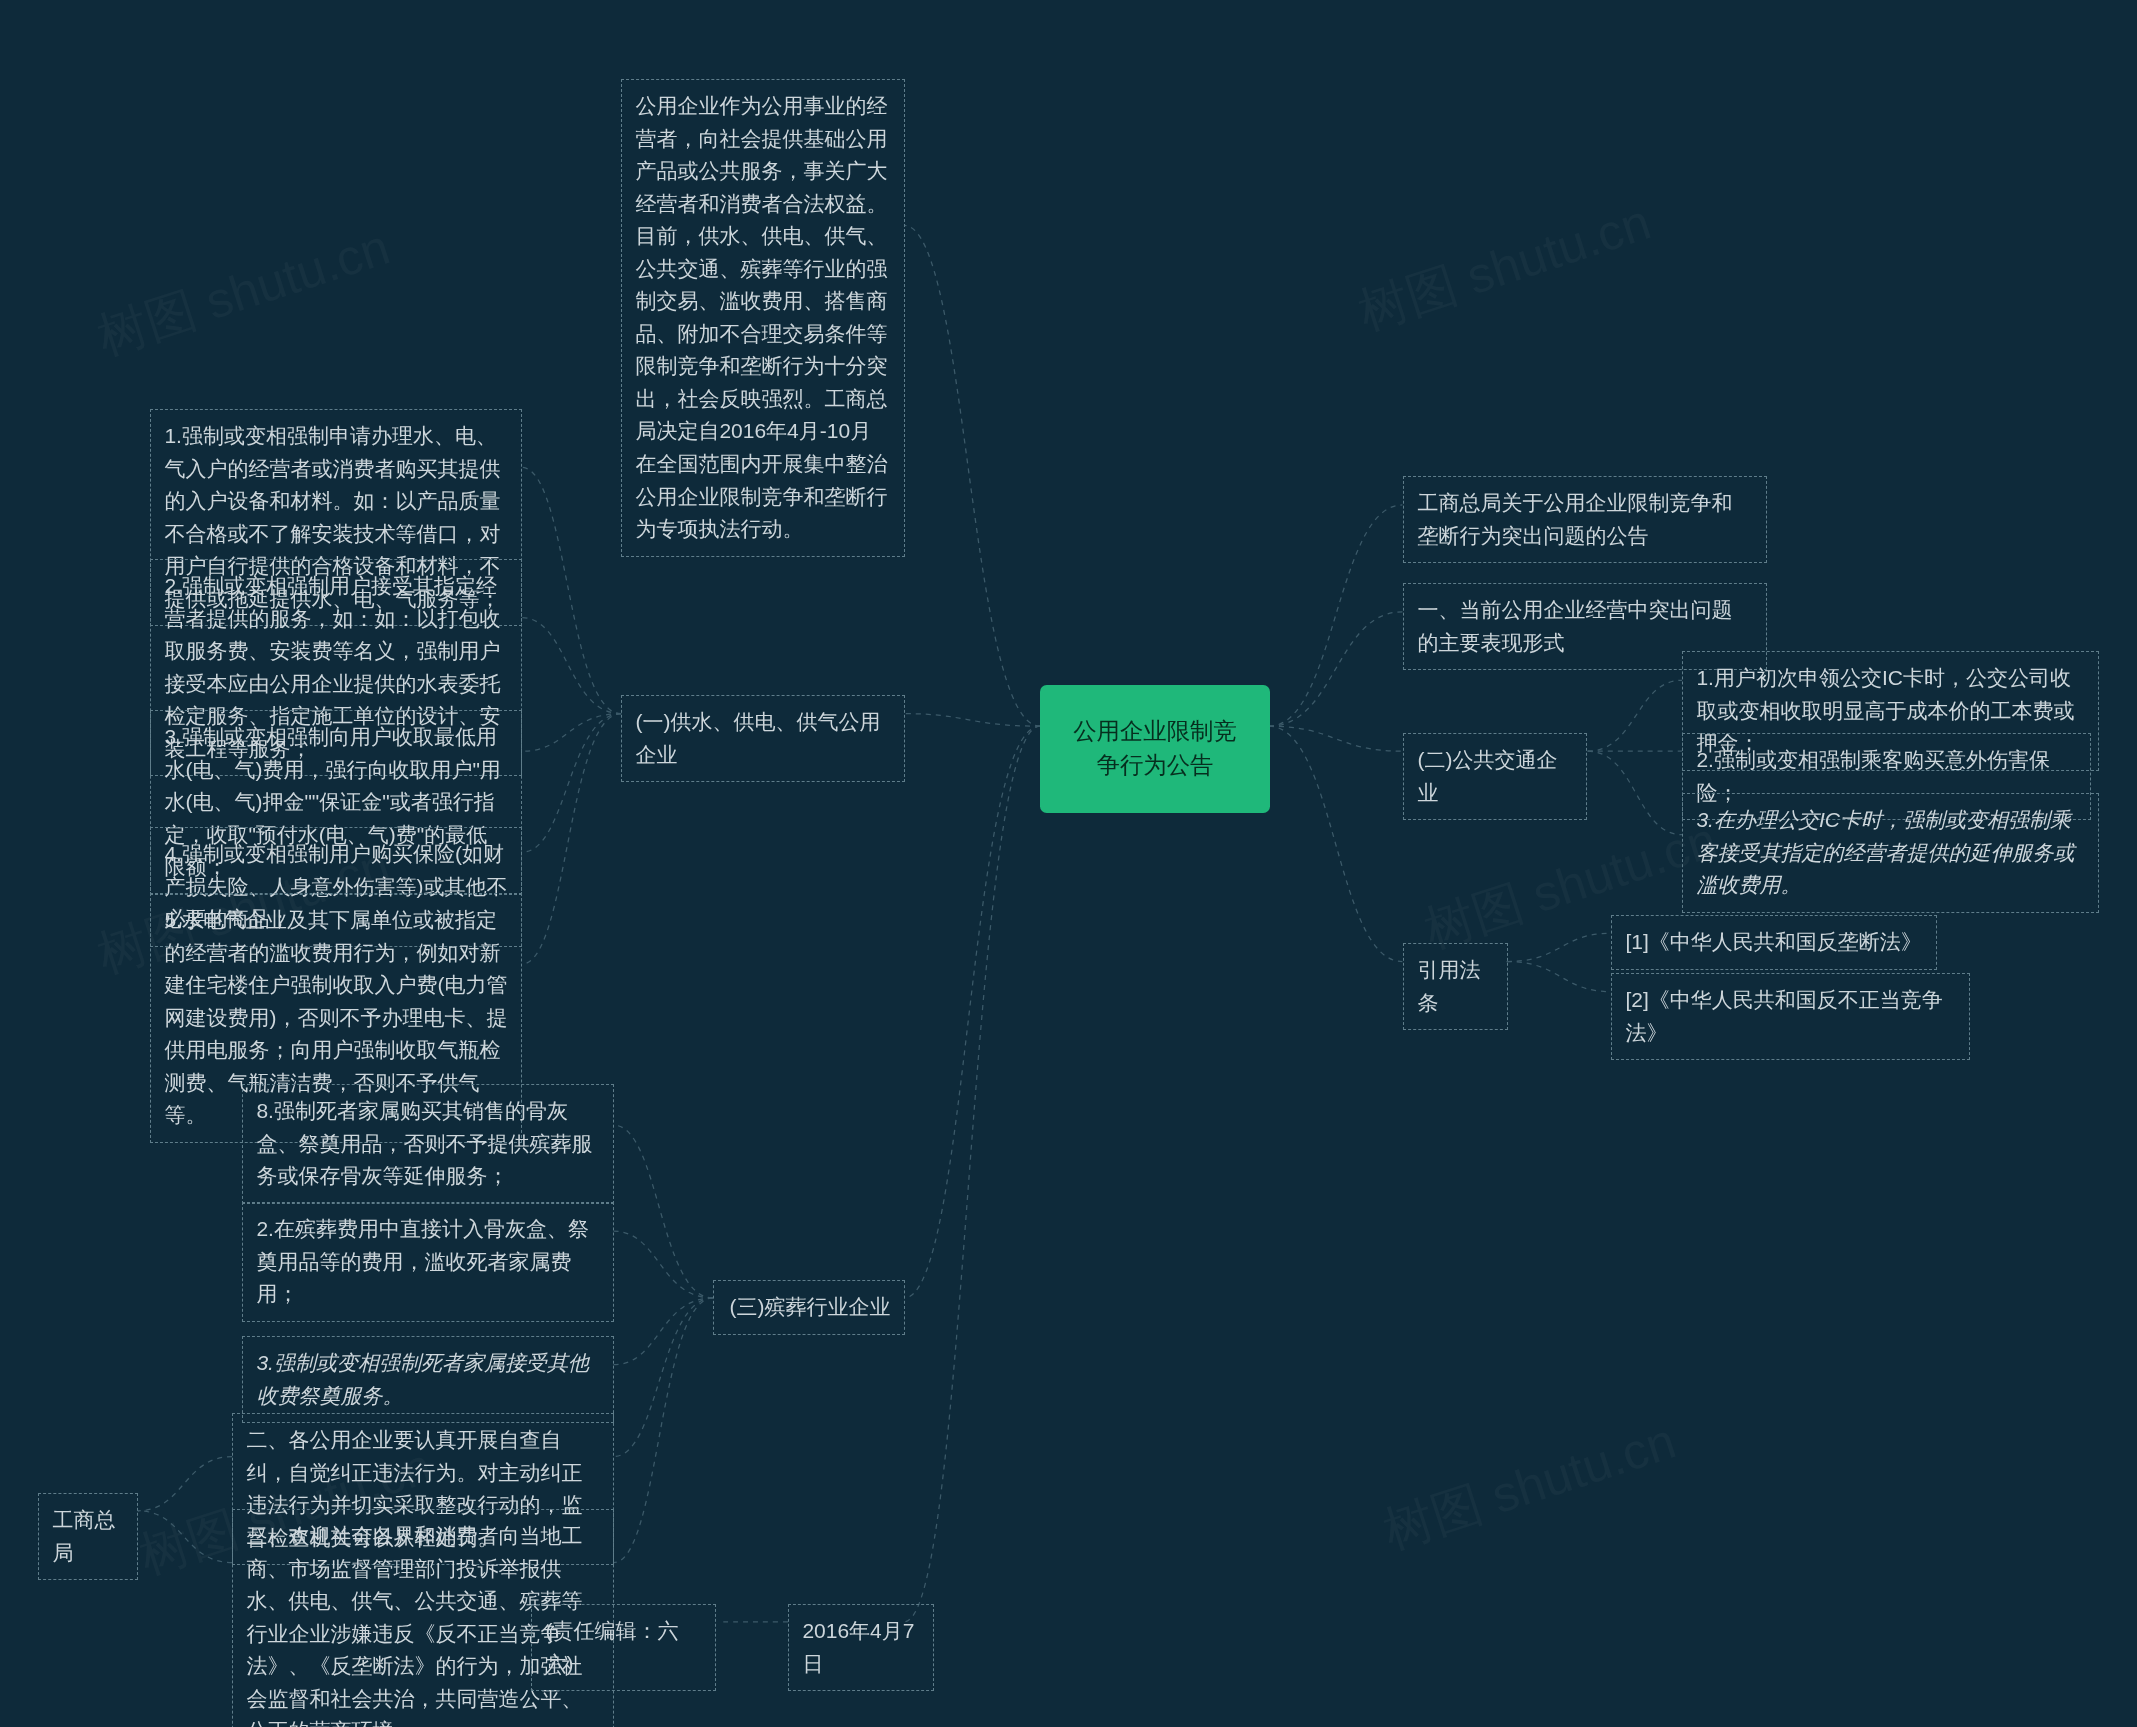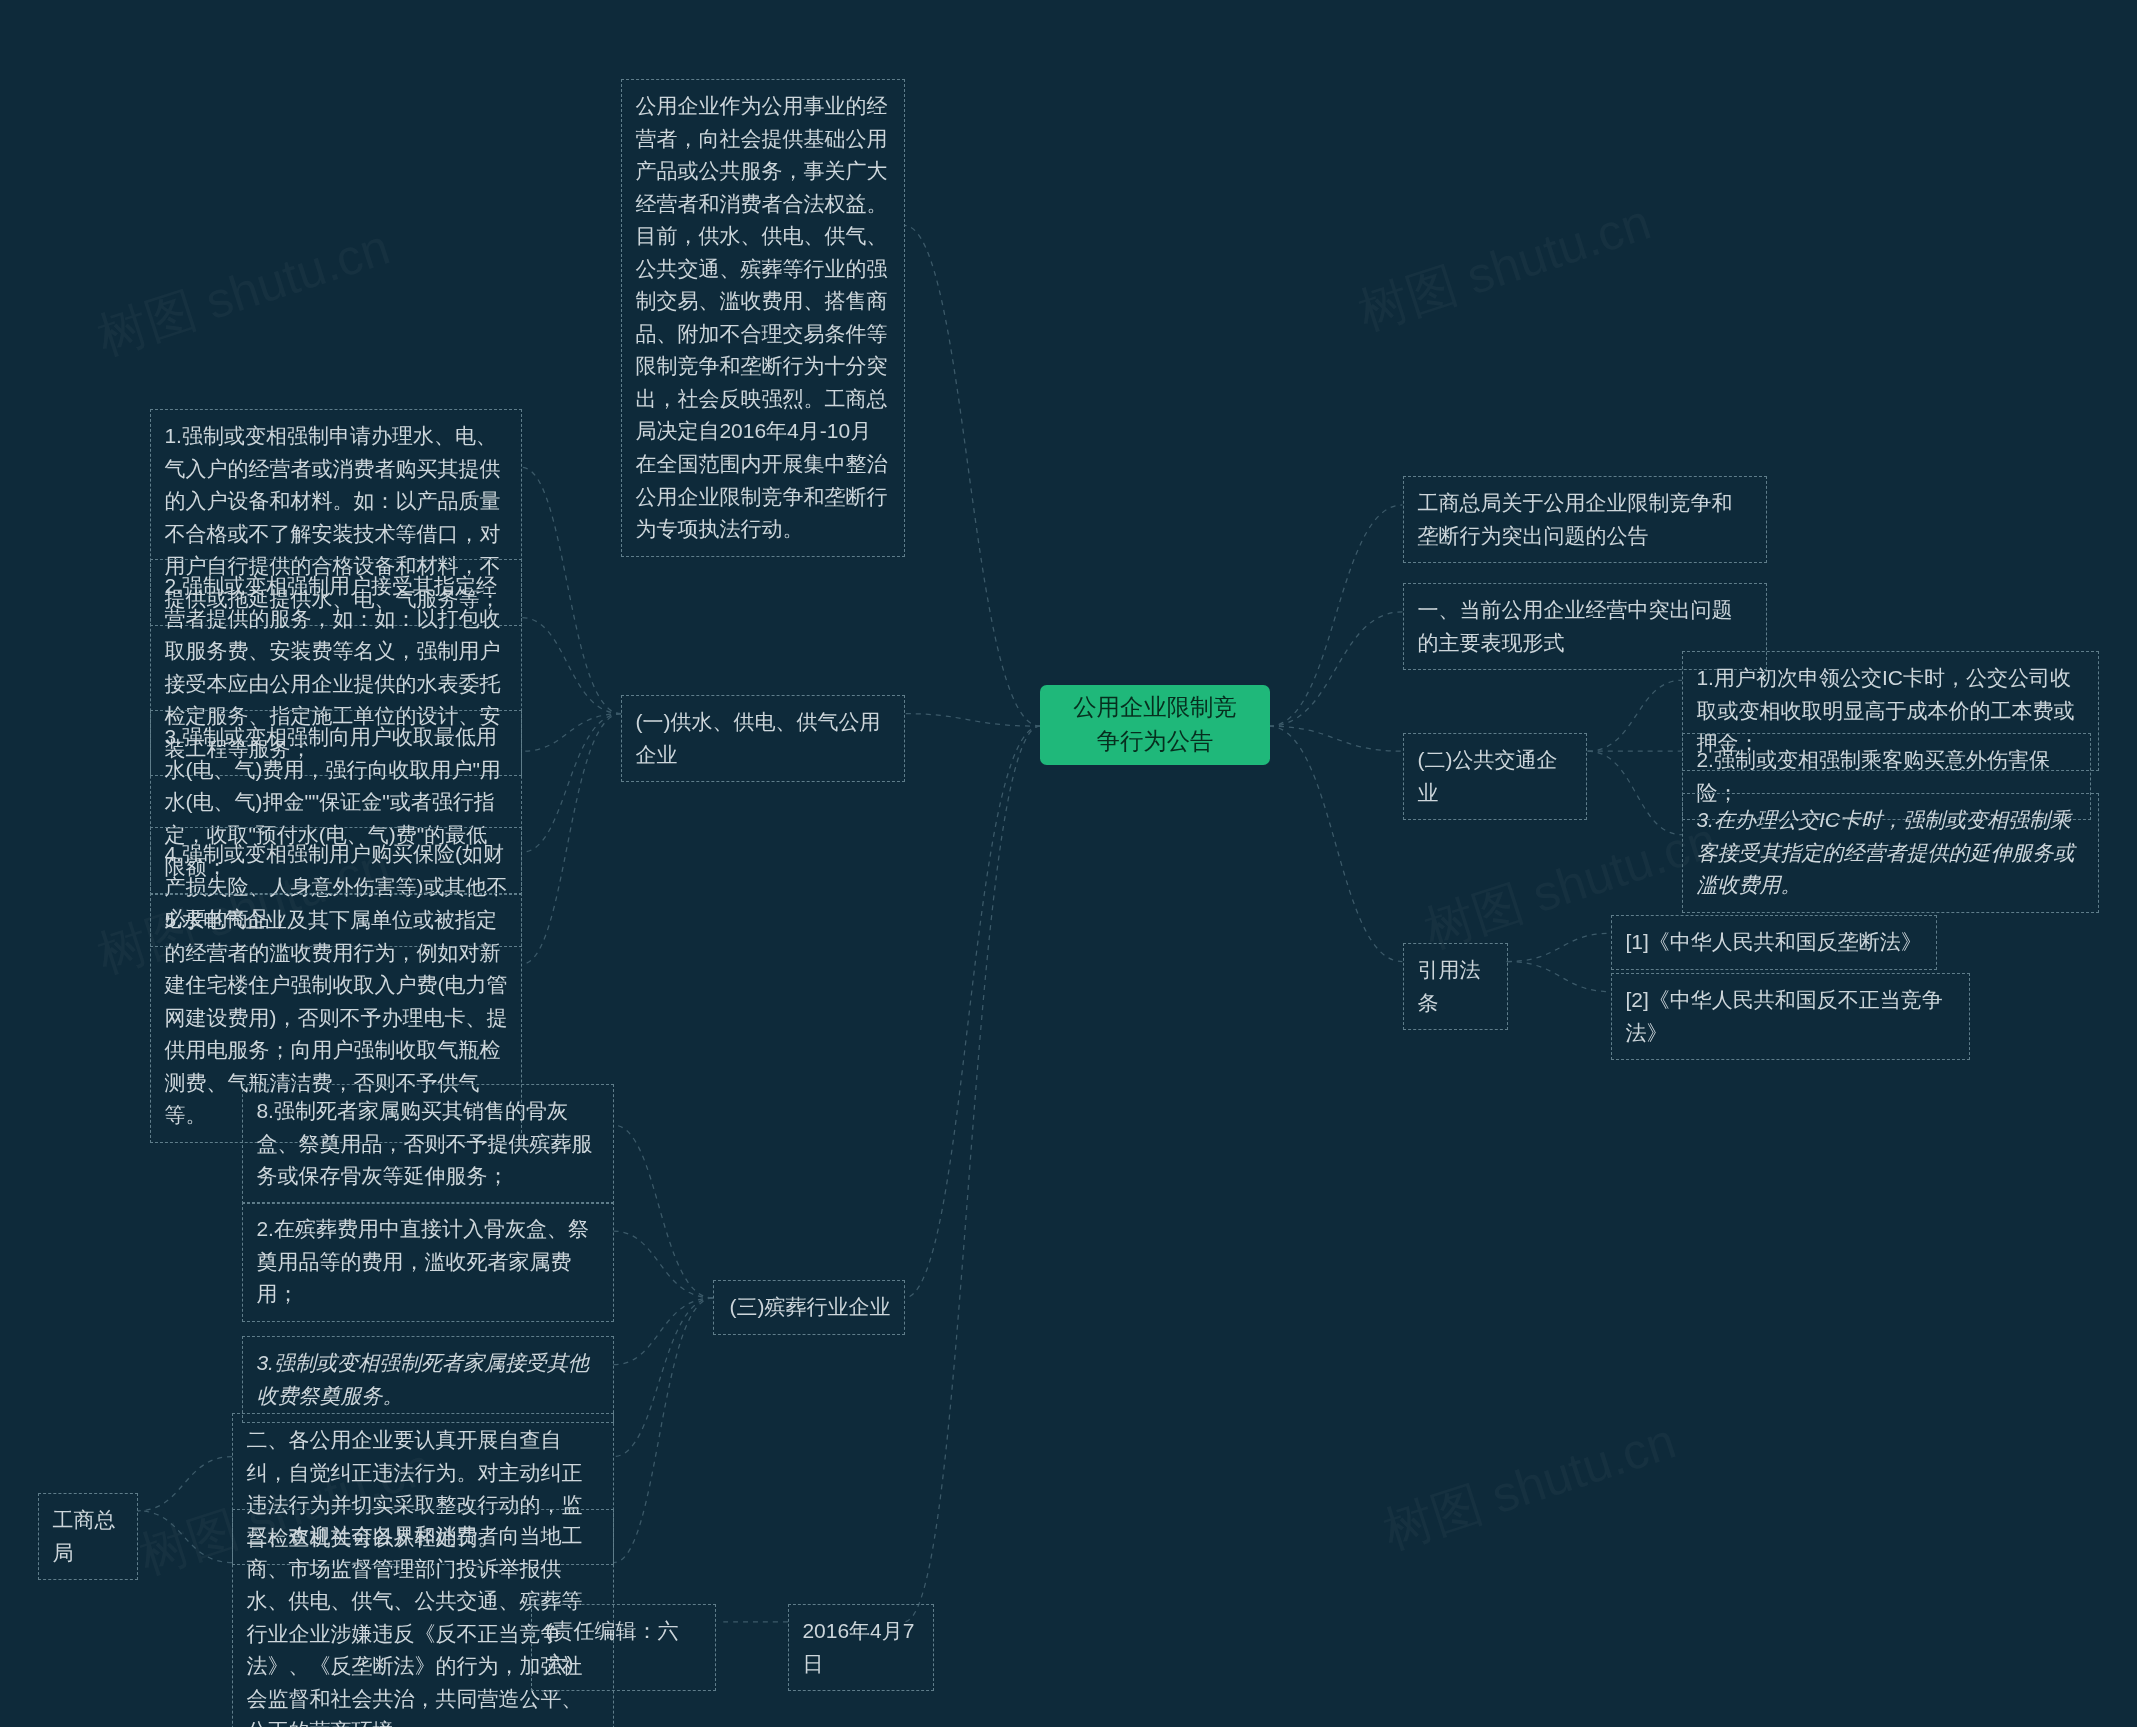--- a/index.html
+++ b/index.html
@@ -28,21 +28,21 @@
     padding: 10px 13.4px;
     font-size: 21px;
     line-height: 1.55;
     box-sizing: border-box;
   }
   .root {
     position: absolute;
     background: #1fb87a;
     color: #062e1e;
     border-radius: 6.7px;
-    padding: 6px 22px;
+    padding: 30px 22px;
     font-size: 23.4px;
     line-height: 1.45;
     text-align: center;
     box-sizing: border-box;
   }
   svg.connectors {
     position: absolute;
     left: 0; top: 0;
     width: 2137px;
     height: 1727px;

